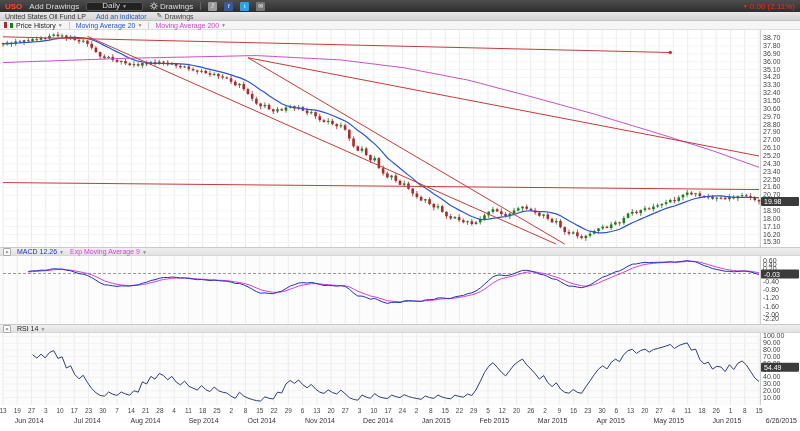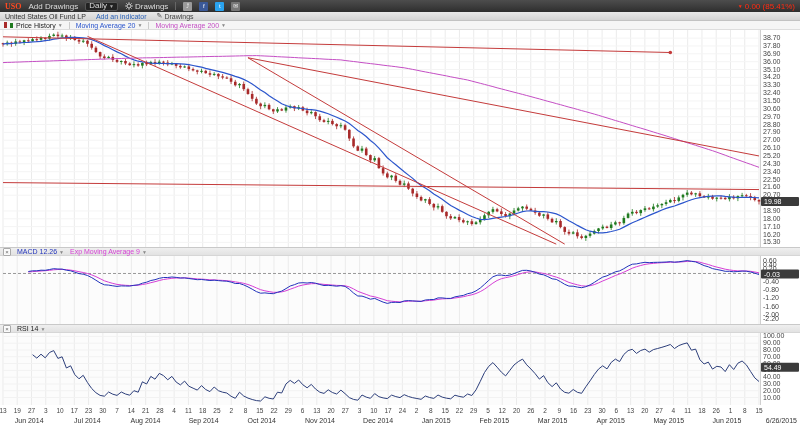--- a/index.html
+++ b/index.html
@@ -2,23 +2,23 @@
 <html><head>
 <meta charset="utf-8">
 <style>
   html,body{margin:0;padding:0;width:800px;height:431px;overflow:hidden;background:#fff;
     font-family:"Liberation Sans",sans-serif;-webkit-font-smoothing:antialiased;}
   .app{width:800px;height:431px;position:relative;}
 
   
   .toolbar{height:12px;background:linear-gradient(#4d4d4d,#2e2e2e);display:flex;align-items:center;
     gap:7px;padding:0 5px;font-size:8px;color:#ddd;box-sizing:border-box;}
-  .ticker{color:#ff4a21;font-weight:bold;font-family:Liberation Serif, serif;}
+  .ticker{color:#ff4a21;font-weight:bold;}
   .tb-item{background:none;border:none;color:#ddd;font-size:8px;padding:0;display:flex;align-items:center;gap:2px;cursor:pointer;font-family:inherit;}
-  .tb-dd{background:#222;border:1px solid #555;border-radius:2px;padding:0 3px;height:9px;line-height:8px;}
+  .tb-dd{background:#222;border:1px solid #555;border-radius:2px;padding:0 15px;height:9px;line-height:8px;}
   .caret{font-size:5px;color:#aaa;}
   .sep{width:1px;height:8px;background:#666;}
   .soc{width:9px;height:9px;border-radius:1px;color:#fff;font-size:6px;line-height:9px;text-align:center;display:inline-block;cursor:pointer;}
   .soc.sh{background:#9a9a9a;} .soc.fb{background:#3b5998;} .soc.tw{background:#2aa3ef;} .soc.em{background:#777;}
   .spacer{flex:1;}
   .quote{color:#ff2a10;font-size:8px;display:flex;align-items:center;gap:2px;}
   .dn-arrow{font-size:5px;}
 
   
   .subbar{height:9px;background:linear-gradient(#e9e9e9,#d4d4d4);border-bottom:1px solid #c2c2c2;
@@ -76,21 +76,21 @@
       <span>Drawings</span>
     </button>
     <span class="sep"></span>
     <span class="soc sh">⤴</span>
     <span class="soc fb">f</span>
     <span class="soc tw">t</span>
     <span class="soc em">✉</span>
     <span class="spacer"></span>
     <span class="quote">
       <span class="dn-arrow">▼</span>
-      <span>0.00 (85.41%)</span>
+      <span>0.00 (2.11%)</span>
     </span>
   </div>
 
   <div class="subbar">
     <span>United States Oil Fund LP</span>
     <a>Add an indicator</a>
     <span class="drawings">
       <span>✎</span>
       <span>Drawings</span>
     </span>

